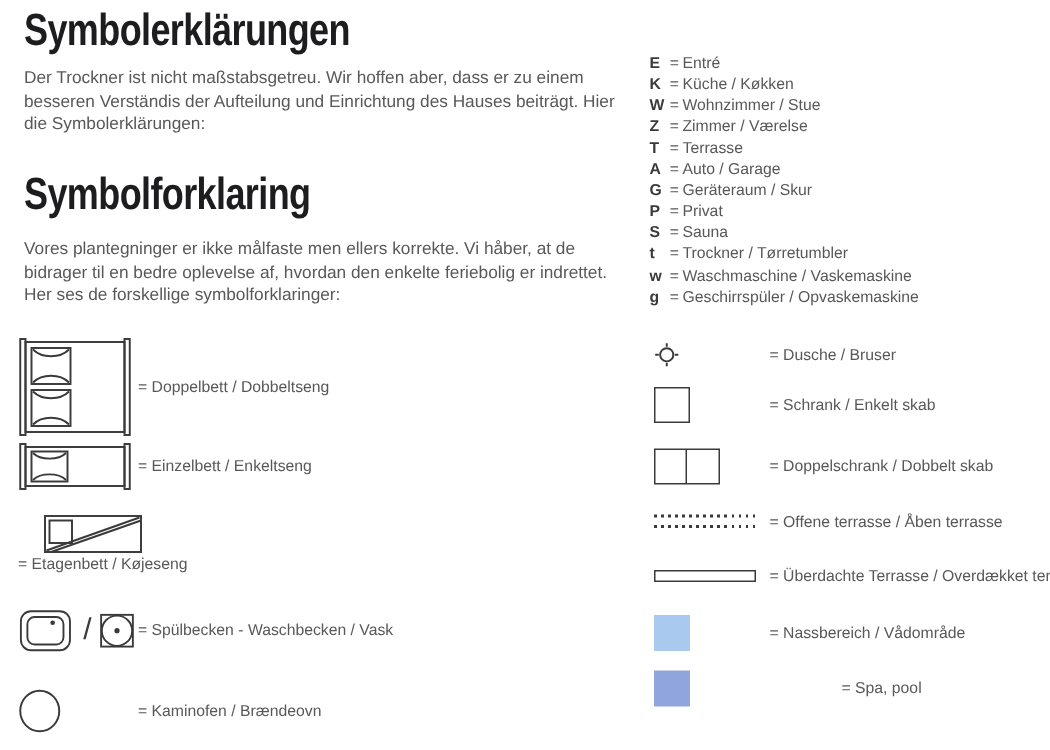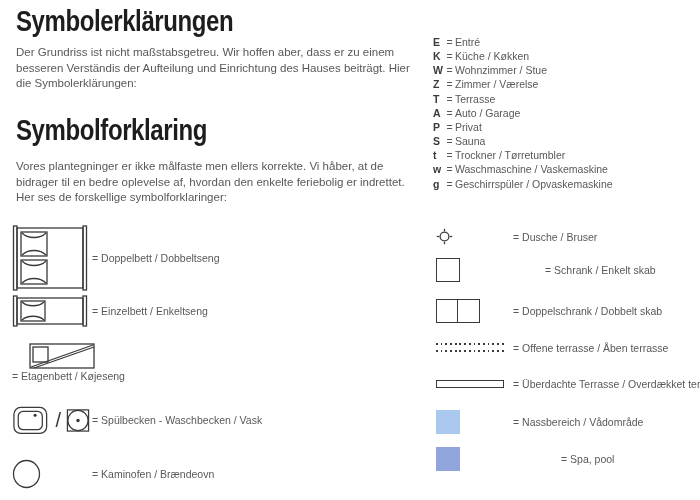--- a/index.html
+++ b/index.html
@@ -35,21 +35,21 @@
   .rrow .iconbox{width:77px;display:flex;align-items:center;}
   .llabel{font-size:10.5px;color:#58585a;white-space:nowrap;}
 
   .row-l1{left:12px;top:225px;height:66px;}
   .row-l2{left:12px;top:294px;height:34px;}
   .row-l3{left:12px;top:340px;height:30px;flex-direction:column;}
   .row-l4{left:12px;top:402px;height:36px;}
   .row-l5{left:12px;top:459px;height:30px;}
 
   .row-r1{left:436px;top:228px;height:17px;}
-  .row-r2{left:436px;top:258px;height:24px;gap:32px;}
+  .row-r2{left:436px;top:258px;height:24px;}
   .row-r3{left:436px;top:299px;height:24px;}
   .row-r4{left:436px;top:342px;height:11px;}
   .row-r5{left:436px;top:379px;height:9px;}
   .row-r6{left:436px;top:410px;height:24px;}
   .row-r7{left:436px;top:447px;height:24px;gap:48px;}
 
   svg.sym{display:block;}
   svg.sym *{stroke:#3a3a3c;fill:none;stroke-width:1.3;}
   svg.sym .dot{fill:#3a3a3c;stroke:none;}
 
@@ -70,32 +70,33 @@
   }
   .covered-terrace{width:66px;height:6px;border:1.3px solid #3a3a3c;background:#fff;}
   .fill-sq{width:24px;height:24px;}
 </style>
 </head>
 <body>
 
 <div class="page">
 
   <h1 class="h-title t-de">Symbolerklärungen</h1>
-  <p class="intro i-de">Der Grundriss ist nicht maßstabsgetreu. Wir hoffen aber, dass er zu einem besseren Verständis der Aufteilung und Einrichtung des Hauses beiträgt. Hier die Symbolerklärungen:</p>
+  <p class="intro i-de">Der Trockner ist nicht maßstabsgetreu. Wir hoffen aber, dass er zu einem besseren Verständis der Aufteilung und Einrichtung des Hauses beiträgt. Hier die Symbolerklärungen:</p>
 
   <h1 class="h-title t-da">Symbolforklaring</h1>
   <p class="intro i-da">Vores plantegninger er ikke målfaste men ellers korrekte. Vi håber, at de bidrager til en bedre oplevelse af, hvordan den enkelte feriebolig er indrettet. Her ses de forskellige symbolforklaringer:</p>
 
   <div class="codes">
     <div class="code-row"><span class="code-letter">E</span><span class="code-eq">=</span><span class="code-term">Entré</span></div>
     <div class="code-row"><span class="code-letter">K</span><span class="code-eq">=</span><span class="code-term">Küche / Køkken</span></div>
     <div class="code-row"><span class="code-letter">W</span><span class="code-eq">=</span><span class="code-term">Wohnzimmer / Stue</span></div>
     <div class="code-row"><span class="code-letter">Z</span><span class="code-eq">=</span><span class="code-term">Zimmer / Værelse</span></div>
     <div class="code-row"><span class="code-letter">T</span><span class="code-eq">=</span><span class="code-term">Terrasse</span></div>
     <div class="code-row"><span class="code-letter">A</span><span class="code-eq">=</span><span class="code-term">Auto / Garage</span></div>
+    <div class="code-row"><span class="code-letter">G</span><span class="code-eq">=</span><span class="code-term">Geräteraum / Skur</span></div>
     <div class="code-row"><span class="code-letter">P</span><span class="code-eq">=</span><span class="code-term">Privat</span></div>
     <div class="code-row"><span class="code-letter">S</span><span class="code-eq">=</span><span class="code-term">Sauna</span></div>
     <div class="code-row"><span class="code-letter">t</span><span class="code-eq">=</span><span class="code-term">Trockner / Tørretumbler</span></div>
     <div class="code-row"><span class="code-letter">w</span><span class="code-eq">=</span><span class="code-term">Waschmaschine / Vaskemaskine</span></div>
     <div class="code-row"><span class="code-letter">g</span><span class="code-eq">=</span><span class="code-term">Geschirrspüler / Opvaskemaskine</span></div>
   </div>
 
   <div class="lrow row-l1">
     <span class="iconbox">
       <svg class="sym" width="76" height="66" viewBox="0 0 76 66">

